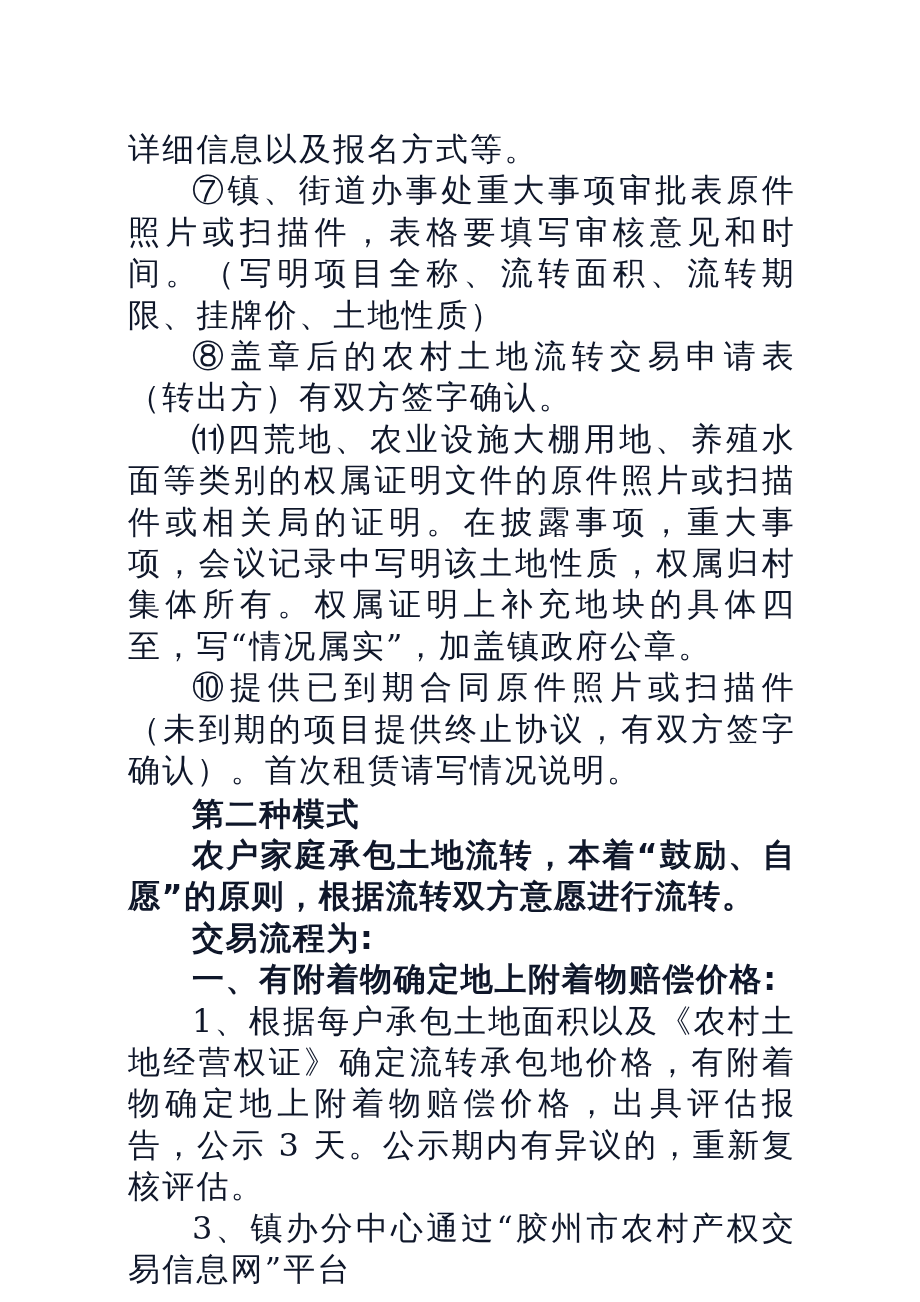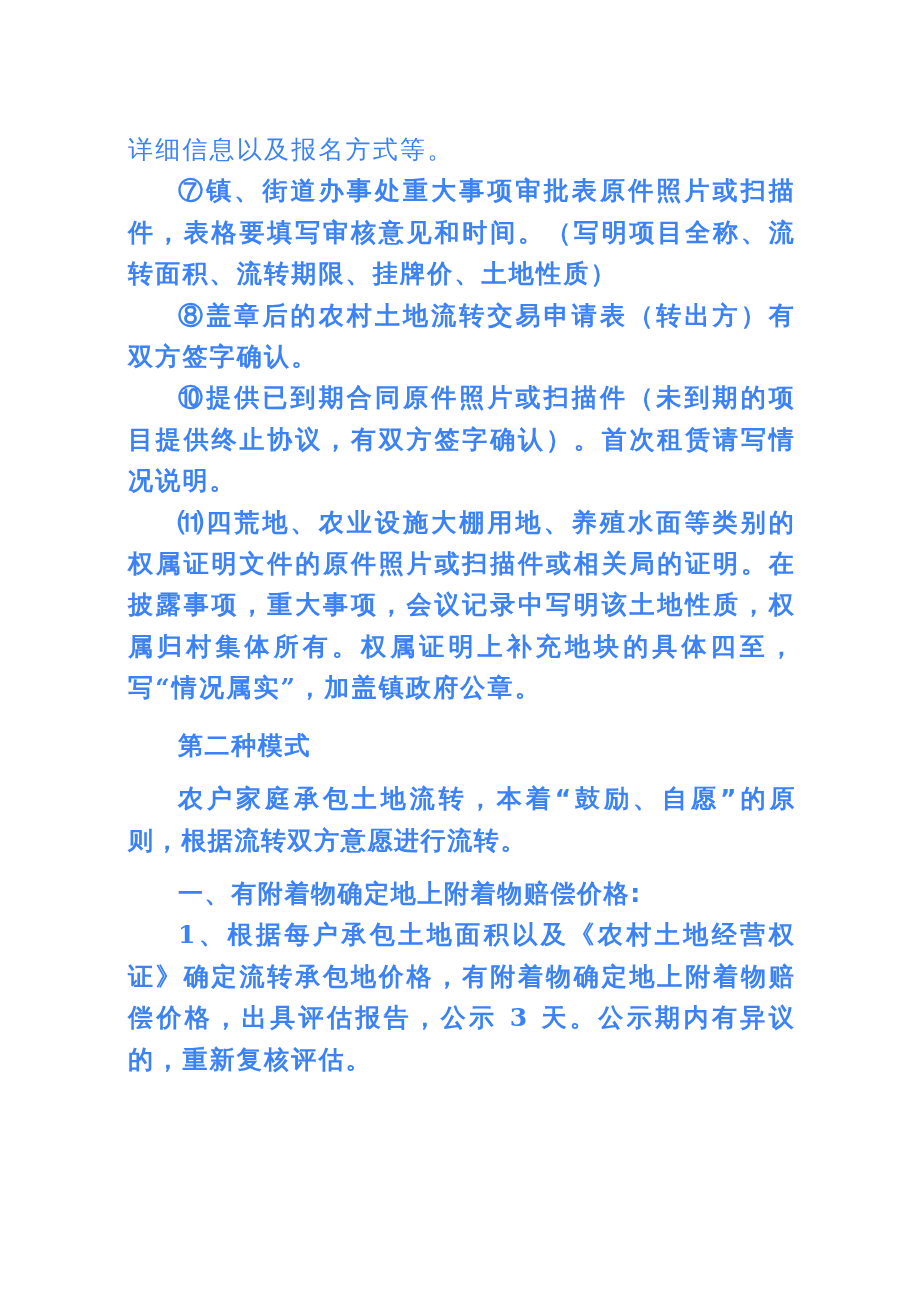--- a/index.html
+++ b/index.html
@@ -3,36 +3,38 @@
   <meta charset="utf-8">
   <style>
     html, body { margin: 0; padding: 0; background: #ffffff; }
     body { width: 920px; height: 1302px; position: relative; overflow: hidden; }
     .page {
       position: absolute;
       left: 128px;
       top: 129px;
       width: 668px;
       font-family: "DejaVu Serif", "Liberation Serif", serif;
-      font-size: 25px;
-      color: #3b82f6;
+      font-size: 32px;
+      color: #0f172a;
       line-height: 41.4px;
       letter-spacing: 2.2px;
     }
     .p { margin: 0; text-align: justify; text-align-last: left; }
-    .indent { text-indent: 2em; font-weight: bold; }
-    .bold { font-weight: bold; font-family: "DejaVu Sans", "Liberation Sans", sans-serif; letter-spacing: 1.6px; margin-top: 12px; }
-    .gap-before { margin-top: 16px; }
+    .indent { text-indent: 2em; }
+    .bold { font-weight: bold; font-family: "DejaVu Sans", "Liberation Sans", sans-serif; letter-spacing: 1.6px; }
+    .gap-before { margin-top: 2px; }
   </style>
 </head>
 <body>
 
 <div class="page">
   <p class="p">详细信息以及报名方式等。</p>
   <p class="p indent">⑦镇、街道办事处重大事项审批表原件照片或扫描件，表格要填写审核意见和时间。（写明项目全称、流转面积、流转期限、挂牌价、土地性质）</p>
   <p class="p indent">⑧盖章后的农村土地流转交易申请表（转出方）有双方签字确认。</p>
+  <p class="p indent">⑾四荒地、农业设施大棚用地、养殖水面等类别的权属证明文件的原件照片或扫描件或相关局的证明。在披露事项，重大事项，会议记录中写明该土地性质，权属归村集体所有。权属证明上补充地块的具体四至，写“情况属实”，加盖镇政府公章。</p>
   <p class="p indent">⑩提供已到期合同原件照片或扫描件（未到期的项目提供终止协议，有双方签字确认）。首次租赁请写情况说明。</p>
-  <p class="p indent">⑾四荒地、农业设施大棚用地、养殖水面等类别的权属证明文件的原件照片或扫描件或相关局的证明。在披露事项，重大事项，会议记录中写明该土地性质，权属归村集体所有。权属证明上补充地块的具体四至，写“情况属实”，加盖镇政府公章。</p>
   <p class="p indent bold gap-before">第二种模式</p>
   <p class="p indent bold">农户家庭承包土地流转，本着“鼓励、自愿”的原则，根据流转双方意愿进行流转。</p>
+  <p class="p indent bold">交易流程为:</p>
   <p class="p indent bold">一、有附着物确定地上附着物赔偿价格:</p>
   <p class="p indent">1、根据每户承包土地面积以及《农村土地经营权证》确定流转承包地价格，有附着物确定地上附着物赔偿价格，出具评估报告，公示 3 天。公示期内有异议的，重新复核评估。</p>
+  <p class="p indent">3、镇办分中心通过“胶州市农村产权交易信息网”平台</p>
 </div>
 
 </body></html>

